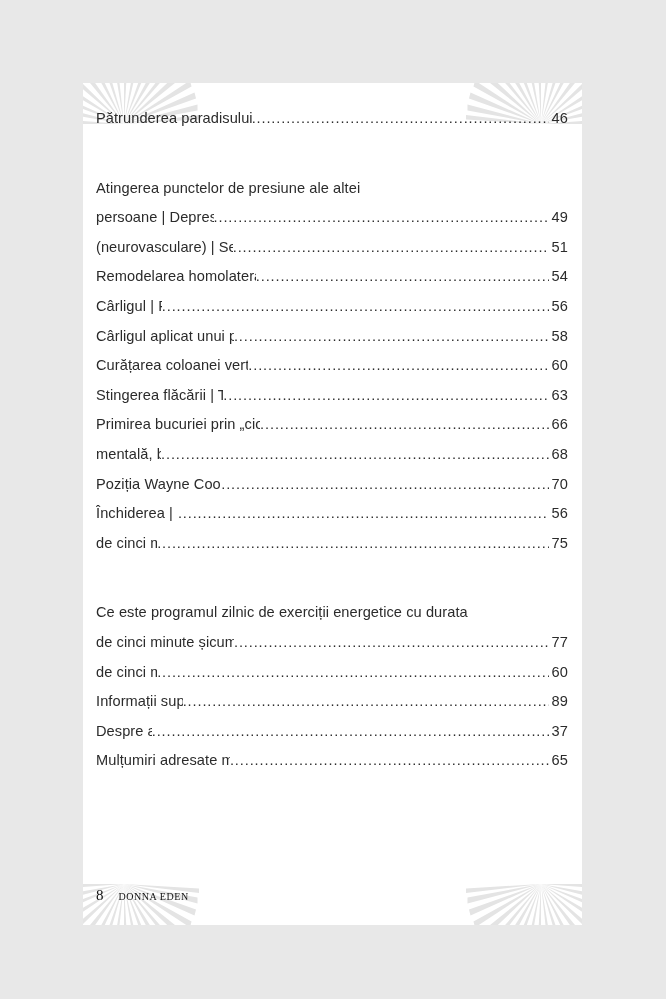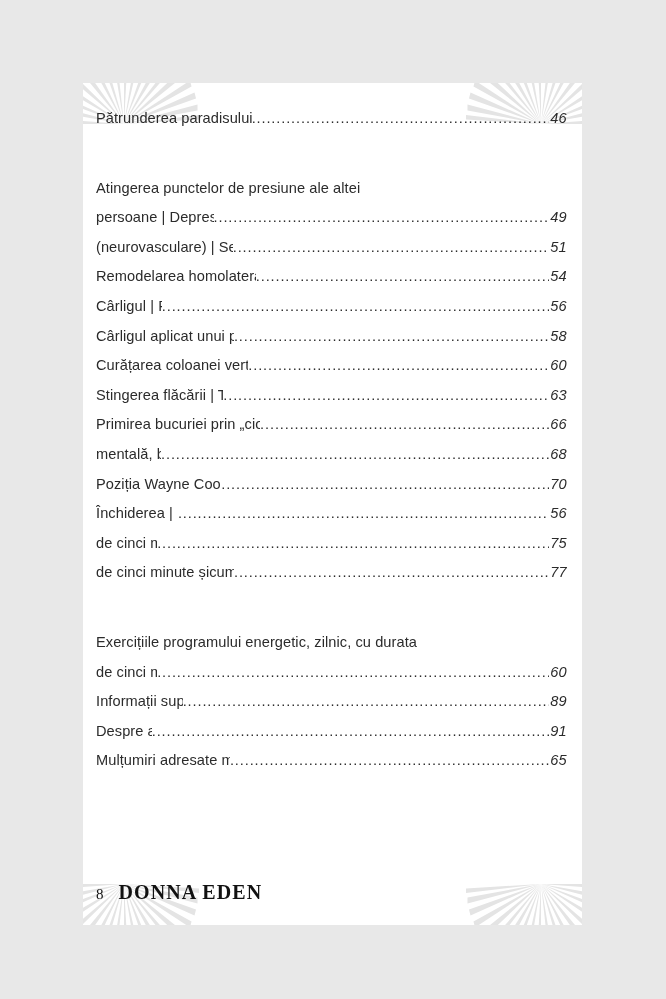--- a/index.html
+++ b/index.html
@@ -73,45 +73,43 @@
     margin: 0 0 0 0;
     min-width: 6px;
   }
   .leader::before {
     content: "................................................................"
              "................................................................";
     letter-spacing: 0.06em;
   }
   .page-num {
     flex: 0 0 auto;
-    text-align: center;
+    text-align: right;
     min-width: 19px;
-    font-style: italic;
   }
   
   .entry-line.plain .entry-title { flex: 0 0 auto; margin-top: 40px; }
 
   
   .footer {
     position: absolute;
     left: 13px;
     bottom: 21px;
     display: flex;
     align-items: baseline;
     font-family: "Liberation Serif", serif;
     color: #111111;
   }
   .folio {
     font-size: 15px;
     margin-right: 15px;
   }
   .running-head {
-    font-size: 20px;
+    font-size: 10px;
     letter-spacing: 0.055em;
-    font-weight: bold;
   }
 </style>
 </head>
 <body>
 
 <div class="page-sheet">
 
   <div class="sunburst sb-tl">
     <svg viewBox="0 0 100 100" aria-hidden="true">
       <g fill="#e4e4e4">
@@ -305,48 +303,48 @@
         </div>
       </div>
       <div class="toc-entry">
         <div class="entry-line">
           <span class="entry-title">de cinci minute</span>
           <span class="leader"></span>
           <span class="page-num">75</span>
         </div>
       </div>
       <div class="toc-entry">
+        <div class="entry-line plain">
+          <span class="entry-title">Ce este programul zilnic de exerciții energetice cu durata</span>
+        </div>
         <div class="entry-line">
           <span class="entry-title">de cinci minute șicum funcționează acesta</span>
           <span class="leader"></span>
           <span class="page-num">77</span>
         </div>
       </div>
       <div class="toc-entry">
-        <div class="entry-line plain">
-          <span class="entry-title">Exercițiile programului energetic, zilnic, cu durata</span>
-        </div>
         <div class="entry-line">
           <span class="entry-title">de cinci minute</span>
           <span class="leader"></span>
           <span class="page-num">60</span>
         </div>
       </div>
       <div class="toc-entry">
         <div class="entry-line">
           <span class="entry-title">Informații suplimentare</span>
           <span class="leader"></span>
           <span class="page-num">89</span>
         </div>
       </div>
       <div class="toc-entry">
         <div class="entry-line">
           <span class="entry-title">Despre autori</span>
           <span class="leader"></span>
-          <span class="page-num">91</span>
+          <span class="page-num">37</span>
         </div>
       </div>
       <div class="toc-entry">
         <div class="entry-line">
           <span class="entry-title">Mulțumiri adresate modelelor din imagini</span>
           <span class="leader"></span>
           <span class="page-num">65</span>
         </div>
       </div>
     </div>

